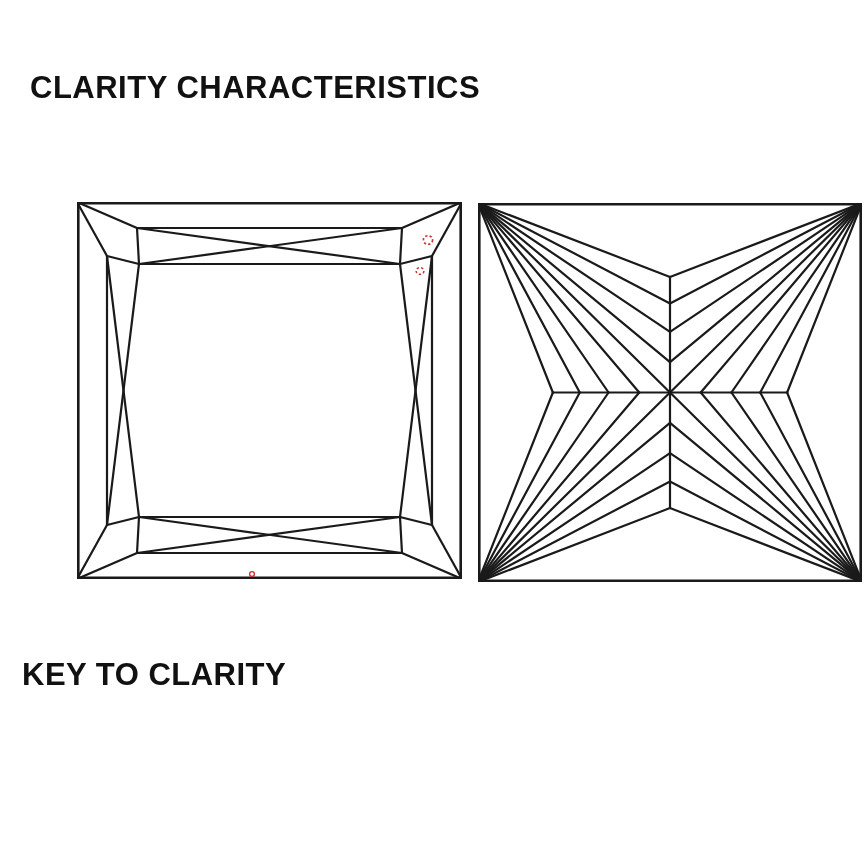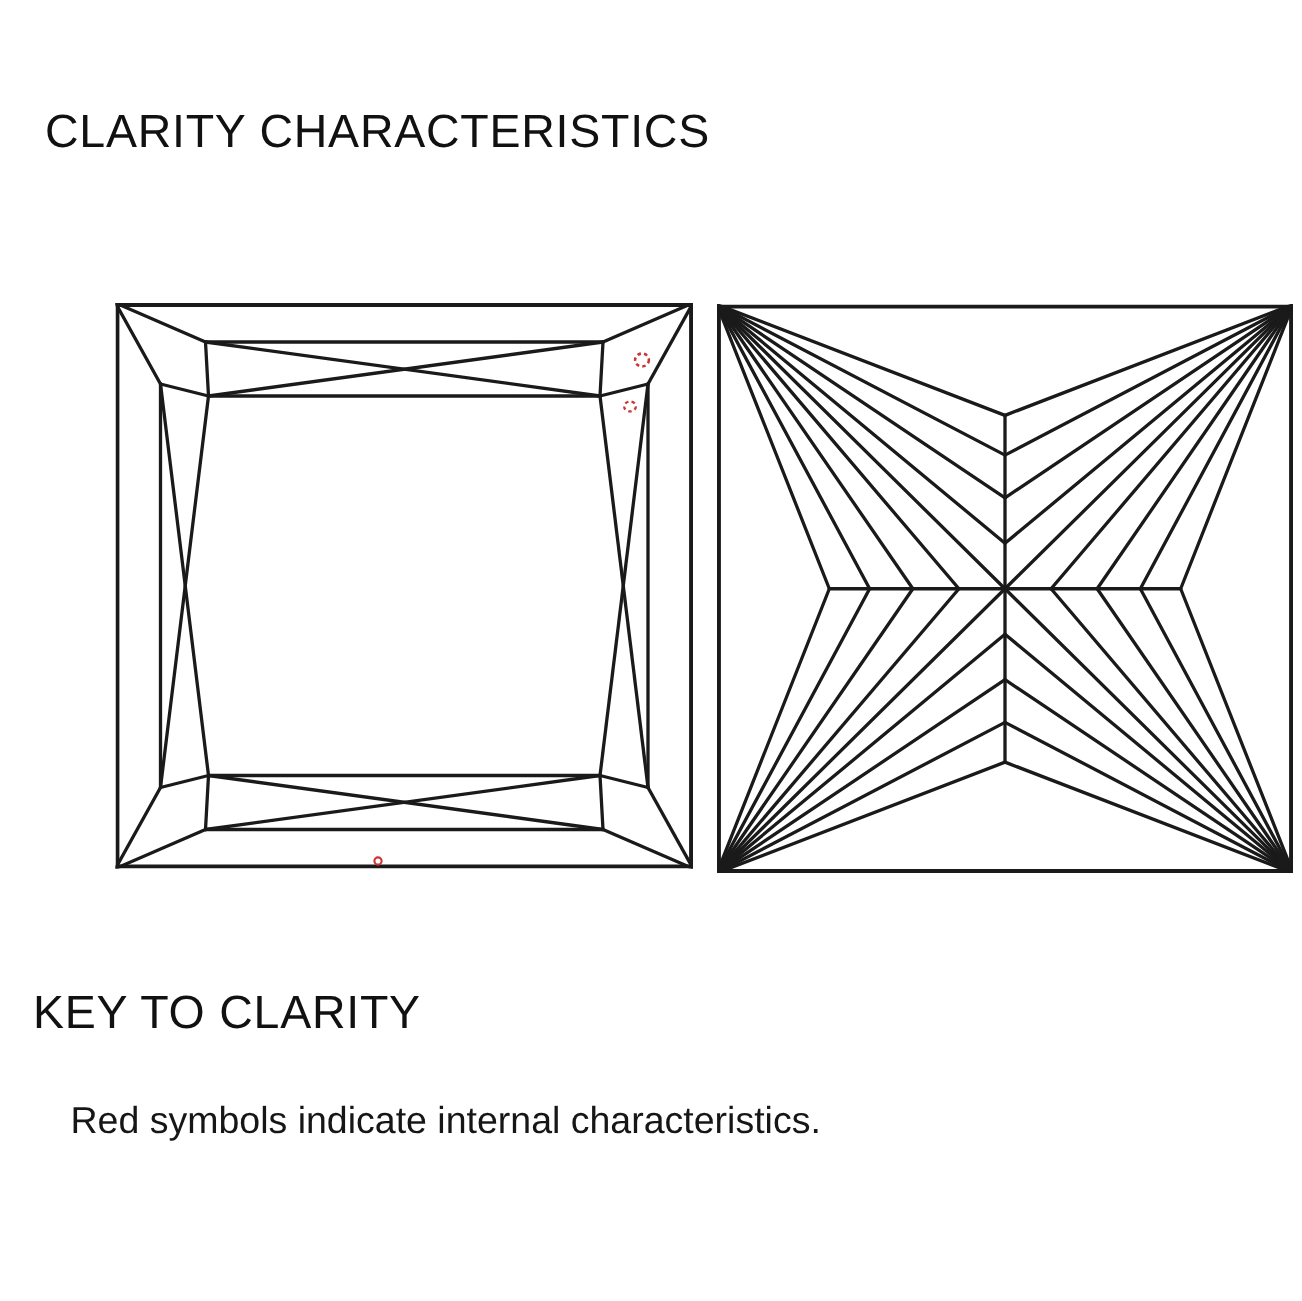--- a/index.html
+++ b/index.html
@@ -1,21 +1,21 @@
 <!DOCTYPE html>
 <html><head>
 <meta charset="utf-8">
 <style>
   html,body{margin:0;padding:0;}
   body{
     width:868px;height:867px;position:relative;background:#ffffff;
     font-family:"Liberation Sans", sans-serif;overflow:hidden;
   }
   .heading{
-    position:absolute;font-weight:normal;font-size:31px;line-height:1;
+    position:absolute;font-weight:bold;font-size:31px;line-height:1;
     color:#111;letter-spacing:.5px;white-space:nowrap;
   }
   #clarity-title{left:30px;top:72px;}
   #key-heading{left:22px;top:659px;}
   .key-text{
     position:absolute;left:47px;top:731px;font-size:25px;line-height:33px;
     color:#161616;white-space:nowrap;letter-spacing:0;
   }
   .diagram{position:absolute;}
   #crown-diagram{left:77px;top:202px;}
@@ -102,14 +102,13 @@
     <line x1="384" y1="379" x2="192" y2="219.82" stroke="#1a1a1a" stroke-width="2.2" stroke-linecap="round"></line>
     <line x1="0" y1="0" x2="161.28" y2="189.5" stroke="#1a1a1a" stroke-width="2.2" stroke-linecap="round"></line>
     <line x1="0" y1="379" x2="161.28" y2="189.5" stroke="#1a1a1a" stroke-width="2.2" stroke-linecap="round"></line>
     <line x1="384" y1="0" x2="222.72" y2="189.5" stroke="#1a1a1a" stroke-width="2.2" stroke-linecap="round"></line>
     <line x1="384" y1="379" x2="222.72" y2="189.5" stroke="#1a1a1a" stroke-width="2.2" stroke-linecap="round"></line>
   </svg>
 
 <div class="heading" id="key-heading">KEY TO CLARITY</div>
 
 <div class="key-text">
-  <div>Red symbols indicate internal characteristics.</div>
 </div>
 
 </body></html>

